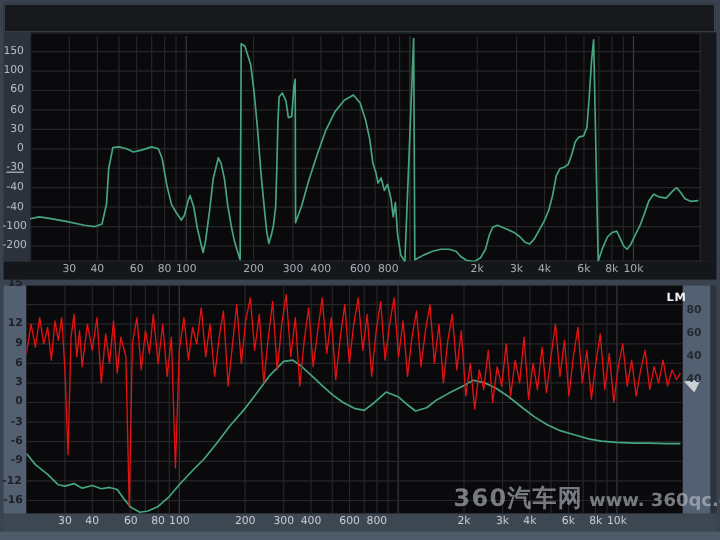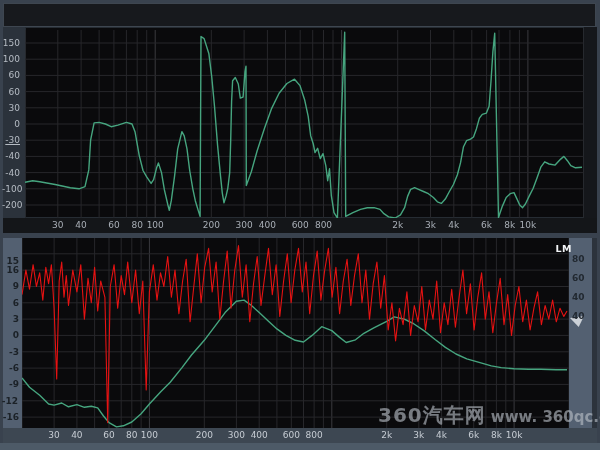--- a/index.html
+++ b/index.html
@@ -161,22 +161,22 @@
 <span class="xlab xlab-top" style="left: 231.145px; top: 220px;">300</span>
 <span class="xlab xlab-top" style="left: 254.425px; top: 220px;">400</span>
 <span class="xlab xlab-top" style="left: 287.237px; top: 220px;">600</span>
 <span class="xlab xlab-top" style="left: 310.517px; top: 220px;">800</span>
 <span class="xlab xlab-top" style="left: 384.667px; top: 220px;">2k</span>
 <span class="xlab xlab-top" style="left: 417.478px; top: 220px;">3k</span>
 <span class="xlab xlab-top" style="left: 440.759px; top: 220px;">4k</span>
 <span class="xlab xlab-top" style="left: 473.57px; top: 220px;">6k</span>
 <span class="xlab xlab-top" style="left: 496.851px; top: 220px;">8k</span>
 <span class="xlab xlab-top" style="left: 514.908px; top: 220px;">10k</span>
-<span class="ylab ylab-botL" style="left: 1px; top: 256px;">15</span>
-<span class="ylab ylab-botL" style="left: 1px; top: 265.12px;">16</span>
+<span class="ylab ylab-botL" style="left: 1px; top: 231px;">15</span>
+<span class="ylab ylab-botL" style="left: 1px; top: 265.12px;">12</span>
 <span class="ylab ylab-botL" style="left: 1px; top: 281.453px;">9</span>
 <span class="ylab ylab-botL" style="left: 1px; top: 297.785px;">6</span>
 <span class="ylab ylab-botL" style="left: 1px; top: 314.117px;">3</span>
 <span class="ylab ylab-botL" style="left: 1px; top: 330.45px;">0</span>
 <span class="ylab ylab-botL" style="left: 1px; top: 346.782px;">-3</span>
 <span class="ylab ylab-botL" style="left: 1px; top: 363.115px;">-6</span>
 <span class="ylab ylab-botL" style="left: 1px; top: 379.447px;">-9</span>
 <span class="ylab ylab-botL" style="left: 1px; top: 395.779px; text-align: center;">-12</span>
 <span class="ylab ylab-botL" style="left: 1px; top: 412.112px;">-16</span>
 <span class="xlab xlab-bot" style="left: 41.1073px; top: 430px;">30</span>

